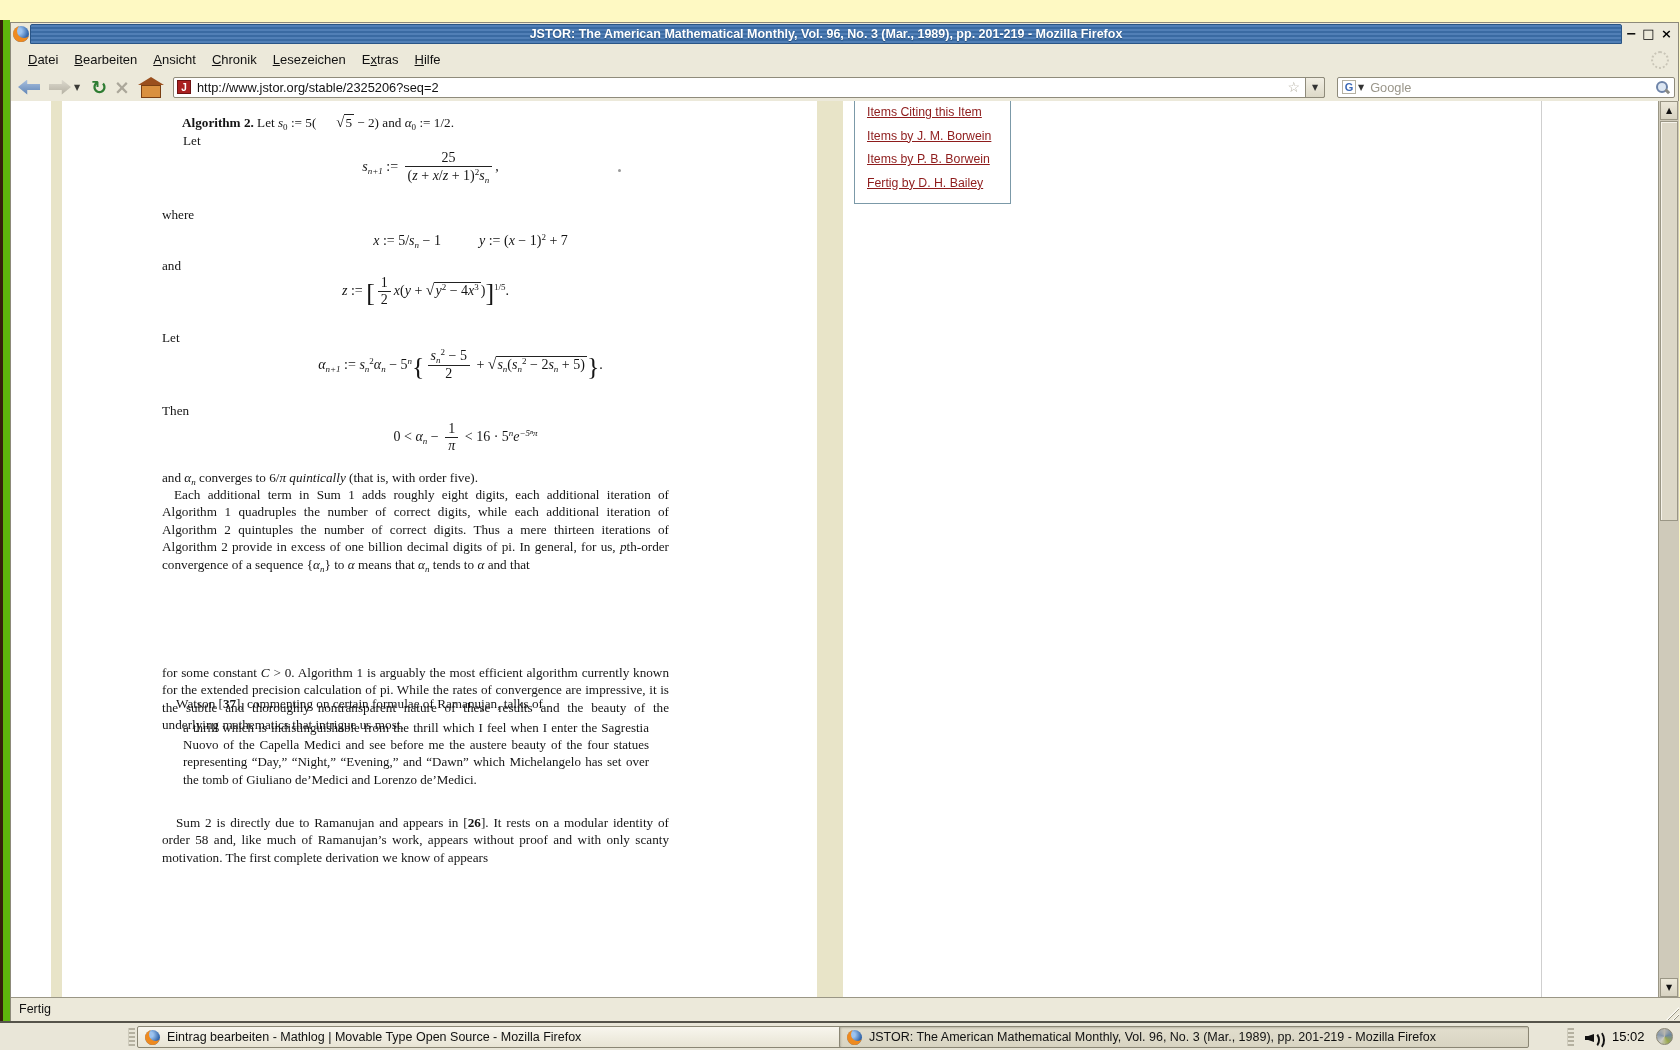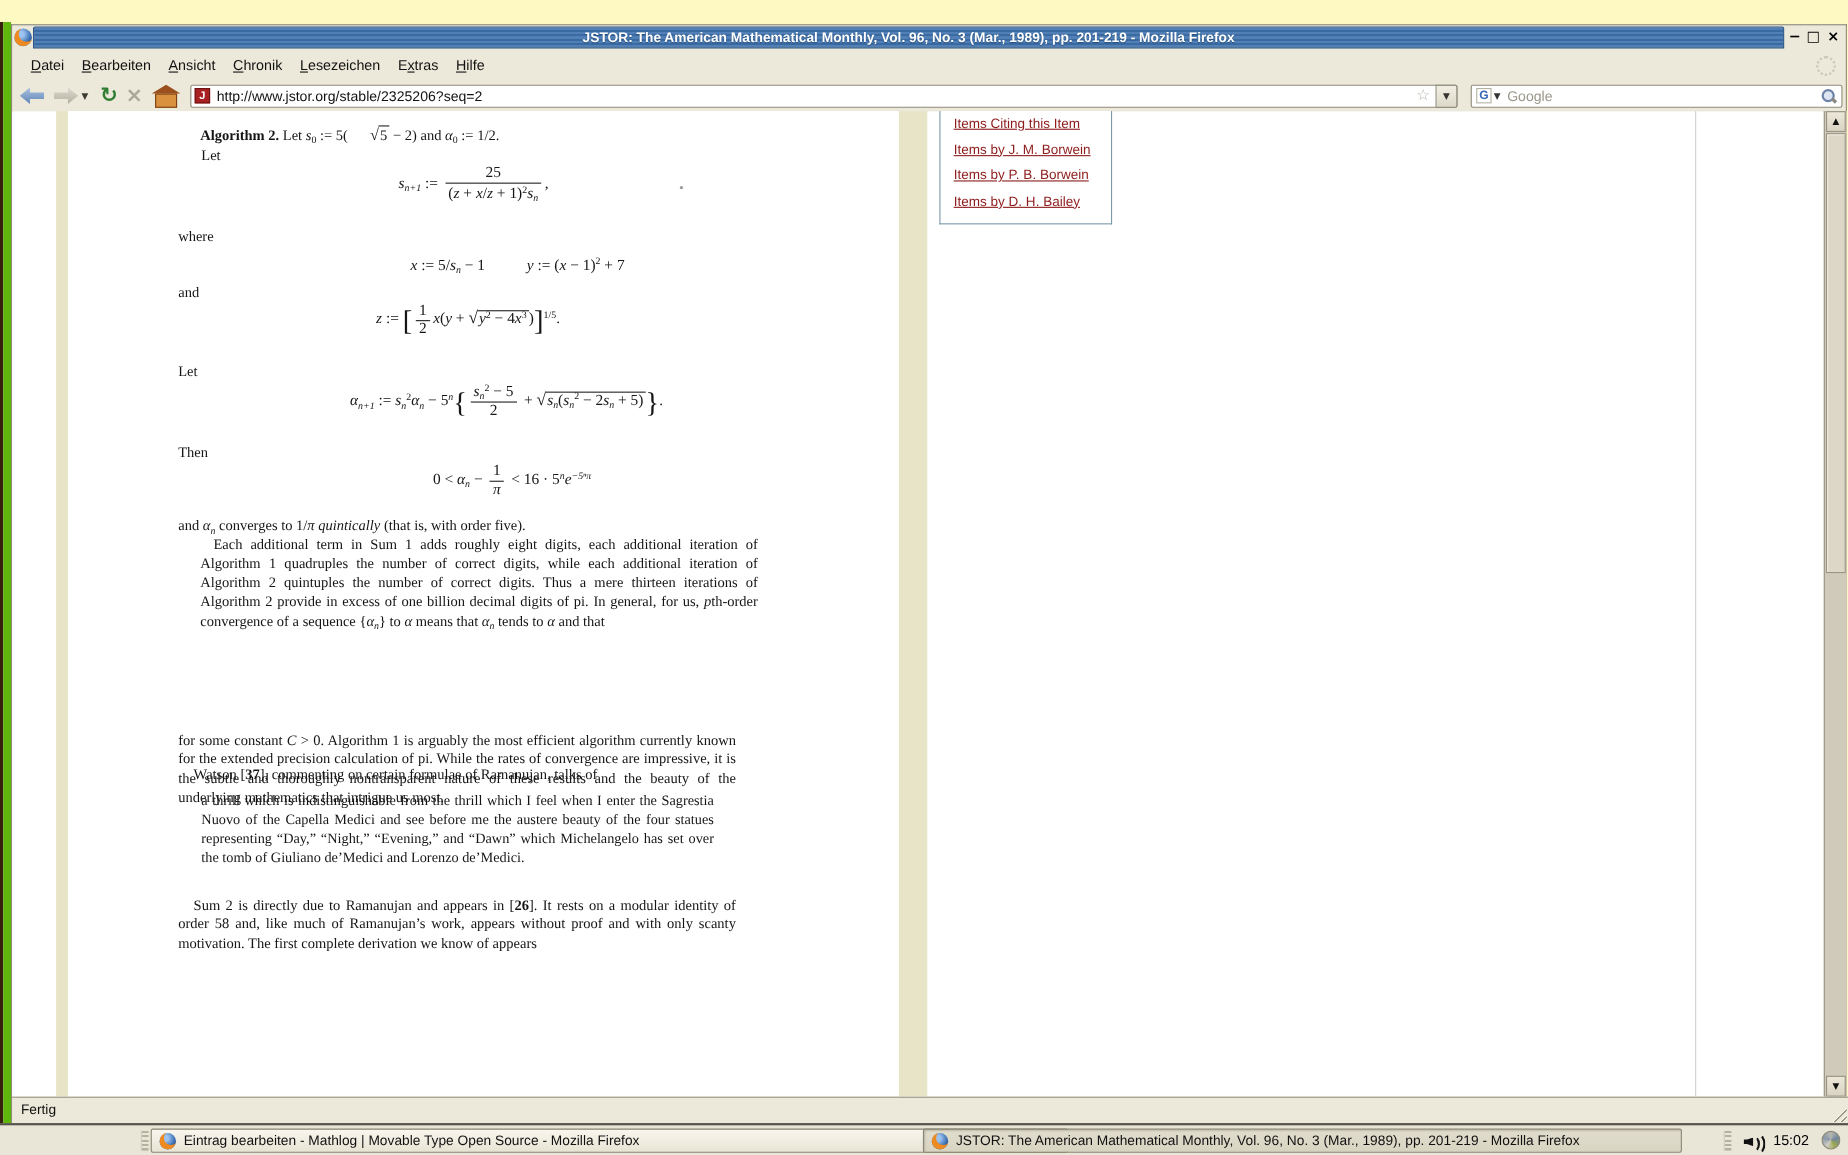--- a/index.html
+++ b/index.html
@@ -69,21 +69,21 @@
   .mgap{display:inline-block;width:38px;}
   #intro{text-indent:20px;}
   #let1{left:121px;}
   #f1{top:49px;padding-left:15px;}
   #intro{top:13px;}  #let1{top:31px;}
   #lbl-where{top:105px;} #f2{top:128px;padding-left:55px;}
   #lbl-and{top:156px;} #f3{top:174px;padding-left:10px;}
   #lbl-let2{top:228px;} #f4{top:246px;padding-left:45px;}
   #lbl-then{top:301px;} #f5{top:320px;padding-left:50px;}
   #p1{top:368px;white-space:nowrap;}
-  #p2{top:385px;text-indent:12px;margin-left:20px;}
+  #p2{top:385px;text-indent:12px;}
   #f6{top:498px;padding-left:45px;}
   #p3{top:524px;margin-top:39px;}
   #p4{top:594px;text-indent:14px;}
   #quote{top:618px;left:121px;width:466px;font-size:13px;line-height:17.2px;text-align:justify;}
   #p5{top:713px;text-indent:14px;}
   .speck{position:absolute;width:3px;height:3px;border-radius:50%;background:#9a9a9a;}
   
   #sidebar-box{position:absolute;left:843px;top:-1px;width:157px;height:104px;background:#fff;border:1px solid #7b99a8;border-top:none;box-sizing:border-box;}
   .sb-link{display:block;margin:7px 0 0 12px;font-size:12.3px;color:#8e1c1c;text-decoration:underline;line-height:16.6px;white-space:nowrap;}
   .sb-link:first-child{margin-top:4px;}
@@ -174,35 +174,35 @@
         <div class="line" id="let1">Let</div>
         <div class="mathline" id="f1"><span class="vi">s</span><sub class="it">n+1</sub><span> := </span><span class="frac"><span class="num"><span>25</span></span><span class="den"><span>(</span><span class="vi">z</span><span> + </span><span class="vi">x</span><span>/</span><span class="vi">z</span><span> + 1)</span><sup>2</sup><span class="vi">s</span><sub class="it">n</sub></span></span><span>,</span></div>
         <div class="line" id="lbl-where">where</div>
         <div class="mathline" id="f2"><span class="vi">x</span><span> := 5/</span><span class="vi">s</span><sub class="it">n</sub><span> − 1</span><span class="mgap"></span><span class="vi">y</span><span> := (</span><span class="vi">x</span><span> − 1)</span><sup>2</sup><span> + 7</span></div>
         <div class="line" id="lbl-and">and</div>
         <div class="mathline" id="f3"><span class="vi">z</span><span> := </span><span class="big">[</span><span class="frac"><span class="num"><span>1</span></span><span class="den"><span>2</span></span></span><span class="vi">x</span><span>(</span><span class="vi">y</span><span> + </span><span class="sqrt"><span class="rad">√</span><span class="under"><span class="vi">y</span><sup>2</sup><span> − 4</span><span class="vi">x</span><sup>3</sup></span></span><span>)</span><span class="big">]</span><sup>1/5</sup><span>.</span></div>
         <div class="line" id="lbl-let2">Let</div>
         <div class="mathline" id="f4"><span class="vi">α</span><sub class="it">n+1</sub><span> := </span><span class="vi">s</span><sub class="it">n</sub><sup>2</sup><span class="vi">α</span><sub class="it">n</sub><span> − 5</span><sup class="it">n</sup><span class="big">{</span><span class="frac"><span class="num"><span class="vi">s</span><sub class="it">n</sub><sup>2</sup><span> − 5</span></span><span class="den"><span>2</span></span></span><span> + </span><span class="sqrt"><span class="rad">√</span><span class="under"><span class="vi">s</span><sub class="it">n</sub><span>(</span><span class="vi">s</span><sub class="it">n</sub><sup>2</sup><span> − 2</span><span class="vi">s</span><sub class="it">n</sub><span> + 5)</span></span></span><span class="big">}</span><span>.</span></div>
         <div class="line" id="lbl-then">Then</div>
         <div class="mathline" id="f5"><span>0 &lt; </span><span class="vi">α</span><sub class="it">n</sub><span> − </span><span class="frac"><span class="num"><span>1</span></span><span class="den"><span class="vi">π</span></span></span><span> &lt; 16 · 5</span><sup class="it">n</sup><span class="vi">e</span><sup class="it">−5ⁿπ</sup></div>
-        <div class="line" id="p1"><span>and </span><span class="vi">α</span><sub class="it">n</sub><span> converges to 1/</span><span class="vi">π</span><span> </span><span class="vi">quintically</span><span> (that is, with order five).</span></div>
+        <div class="line" id="p1"><span>and </span><span class="vi">α</span><sub class="it">n</sub><span> converges to 6/</span><span class="vi">π</span><span> </span><span class="vi">quintically</span><span> (that is, with order five).</span></div>
         <div class="para" id="p2"><span>Each additional term in Sum 1 adds roughly eight digits, each additional iteration of Algorithm 1 quadruples the number of correct digits, while each additional iteration of Algorithm 2 quintuples the number of correct digits. Thus a mere thirteen iterations of Algorithm 2 provide in excess of one billion decimal digits of pi. In general, for us, </span><span class="vi">p</span><span>th-order convergence of a sequence {</span><span class="vi">α</span><sub class="it">n</sub><span>} to </span><span class="vi">α</span><span> means that </span><span class="vi">α</span><sub class="it">n</sub><span> tends to </span><span class="vi">α</span><span> and that</span></div>
         <div class="para" id="p3"><span>for some constant </span><span class="vi">C</span><span> &gt; 0. Algorithm 1 is arguably the most efficient algorithm currently known for the extended precision calculation of pi. While the rates of convergence are impressive, it is the subtle and thoroughly nontransparent nature of these results and the beauty of the underlying mathematics that intrigue us most.</span></div>
         <div class="para" id="p4"><span>Watson [</span><span class="vb">37</span><span>], commenting on certain formulae of Ramanujan, talks of</span></div>
         <div class="para" id="quote">a thrill which is indistinguishable from the thrill which I feel when I enter the Sagrestia Nuovo of the Capella Medici and see before me the austere beauty of the four statues representing “Day,” “Night,” “Evening,” and “Dawn” which Michelangelo has set over the tomb of Giuliano de’Medici and Lorenzo de’Medici.</div>
         <div class="para" id="p5"><span>Sum 2 is directly due to Ramanujan and appears in [</span><span class="vb">26</span><span>]. It rests on a modular identity of order 58 and, like much of Ramanujan’s work, appears without proof and with only scanty motivation. The first complete derivation we know of appears</span></div>
       </div>
 
       <div class="speck" style="left:607px;top:68px;"></div>
 
       <div id="sidebar-box">
         <a class="sb-link">Items Citing this Item</a>
         <a class="sb-link">Items by J. M. Borwein</a>
         <a class="sb-link">Items by P. B. Borwein</a>
-        <a class="sb-link">Items by D. H. Bailey</a>
+        <a class="sb-link">Fertig by D. H. Bailey</a>
       </div>
     </div>
 
     <div id="vscrollbar">
       <div class="sb-btn" id="sb-up">▲</div>
       <div id="sb-thumb"></div>
       <div class="sb-btn" id="sb-down">▼</div>
     </div>
 
     <div id="statusbar">

